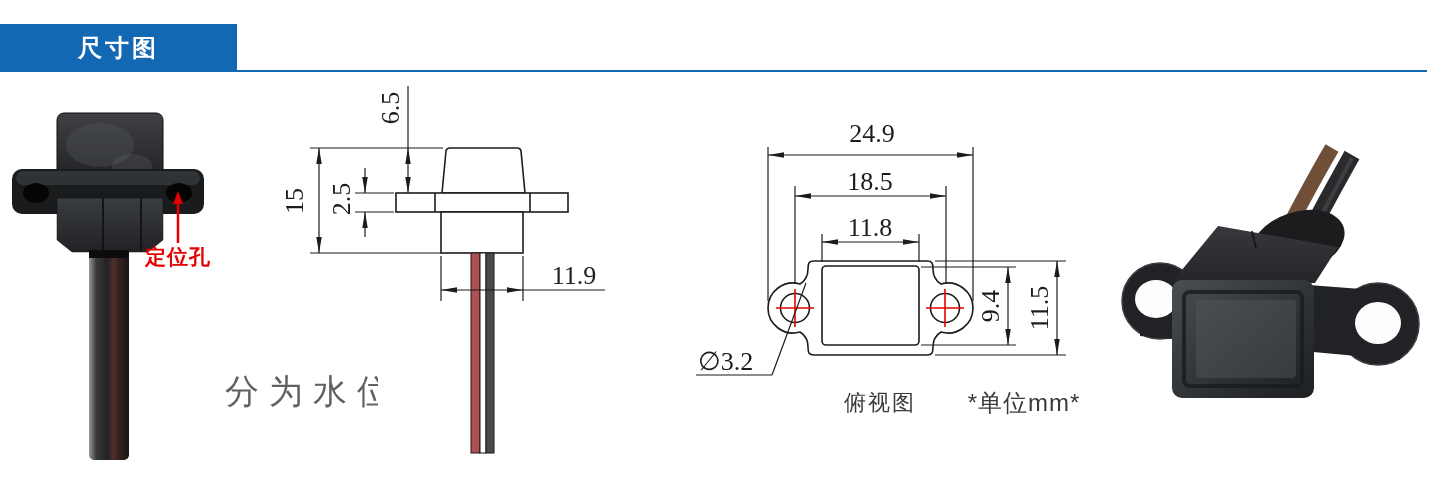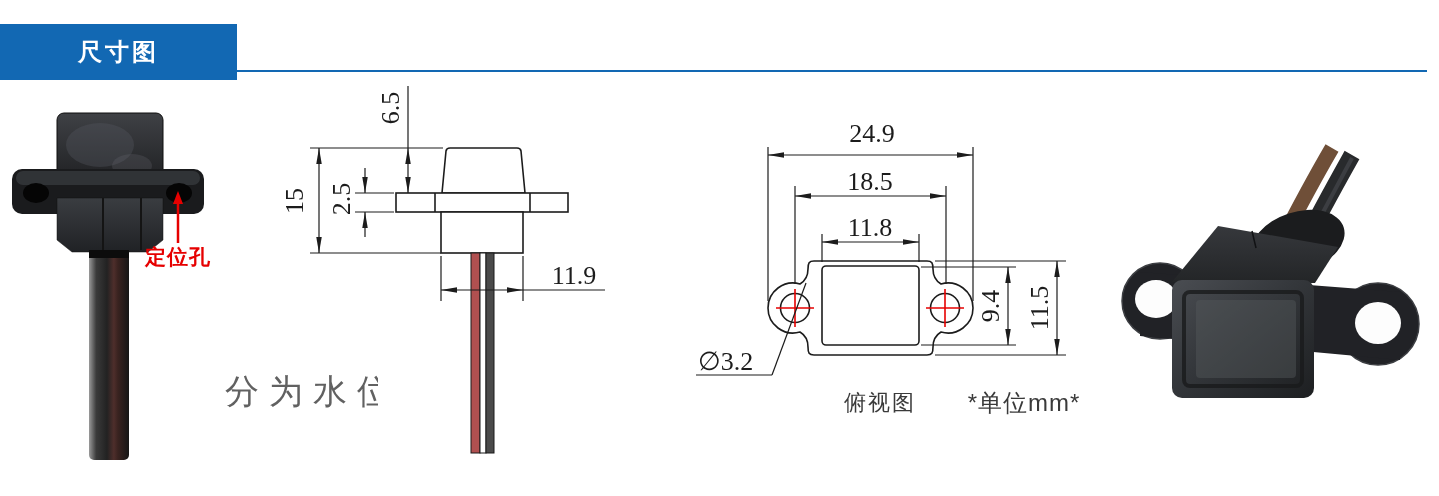--- a/index.html
+++ b/index.html
@@ -1,21 +1,21 @@
 <!DOCTYPE html>
 <html><head>
 <meta charset="utf-8">
 <style>
   html,body { margin:0; padding:0; background:#ffffff; }
   .canvas {
     position:relative; width:1439px; height:496px; background:#ffffff;
     overflow:hidden; font-family:"Liberation Sans", sans-serif;
   }
   .header-bar {
-    position:absolute; left:0; top:24px; width:237px; height:56px;
+    position:absolute; left:0; top:24px; width:237px; height:47px;
     background:#1268b3; display:flex; align-items:center; justify-content:center;
   }
   .header-bar span {
     color:#ffffff; font-size:24px; font-weight:bold; letter-spacing:3px;
   }
   .header-rule {
     position:absolute; left:0; top:70px; width:1427px; height:2px; background:#1268b3;
   }
   svg.art { position:absolute; left:0; top:0; }
   .dim-num {

